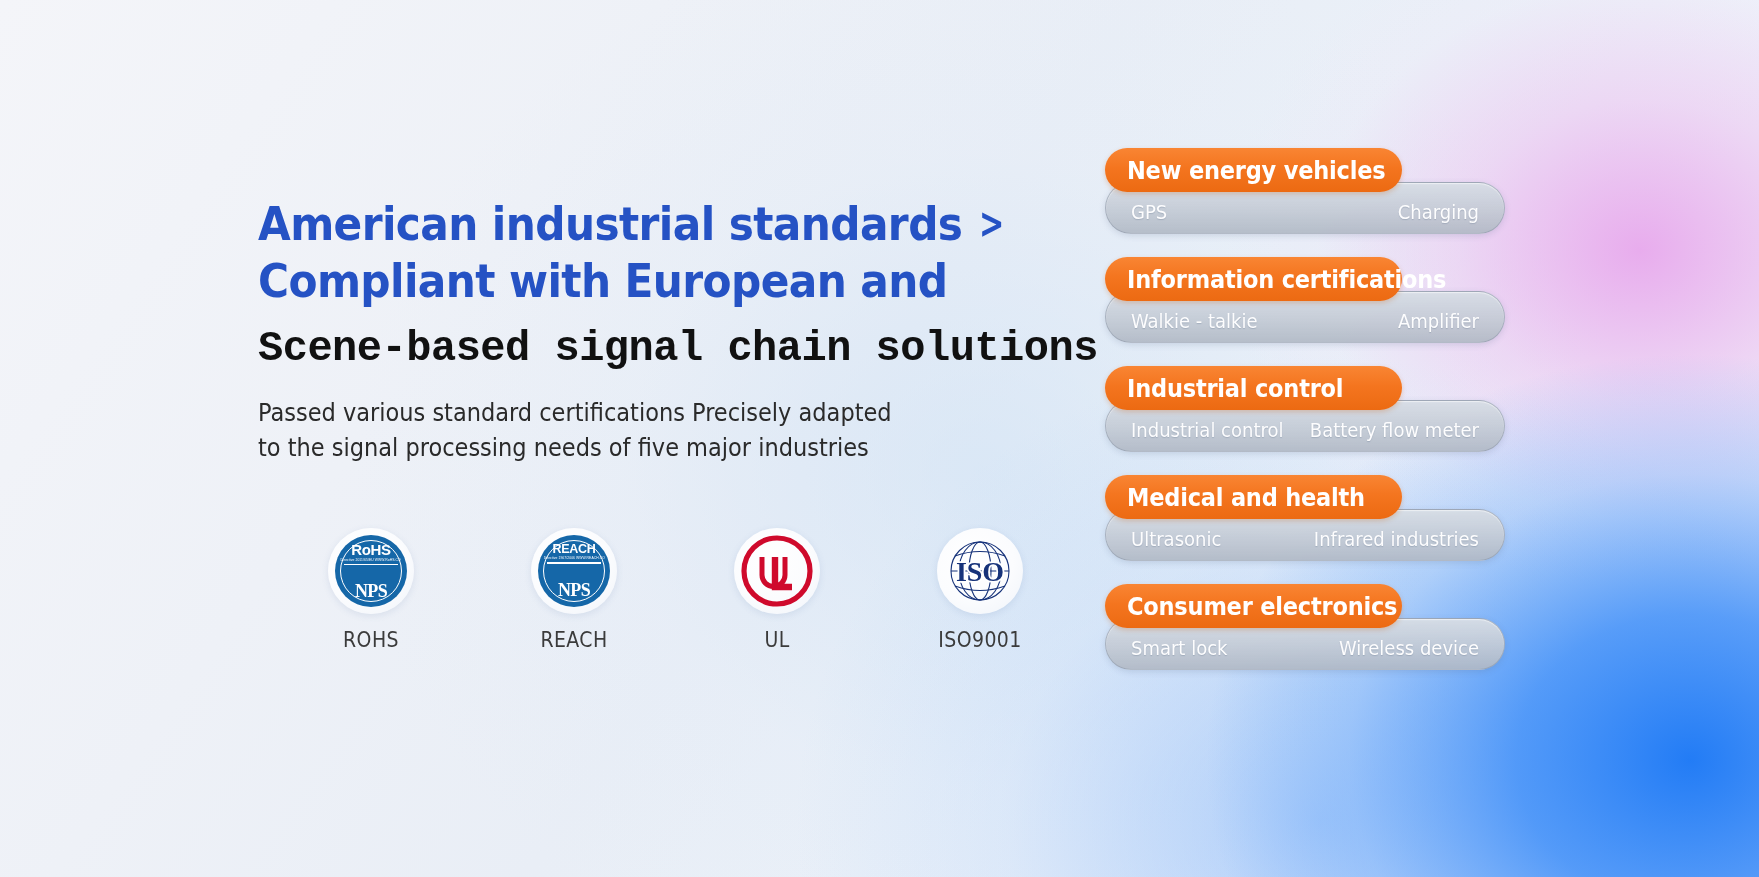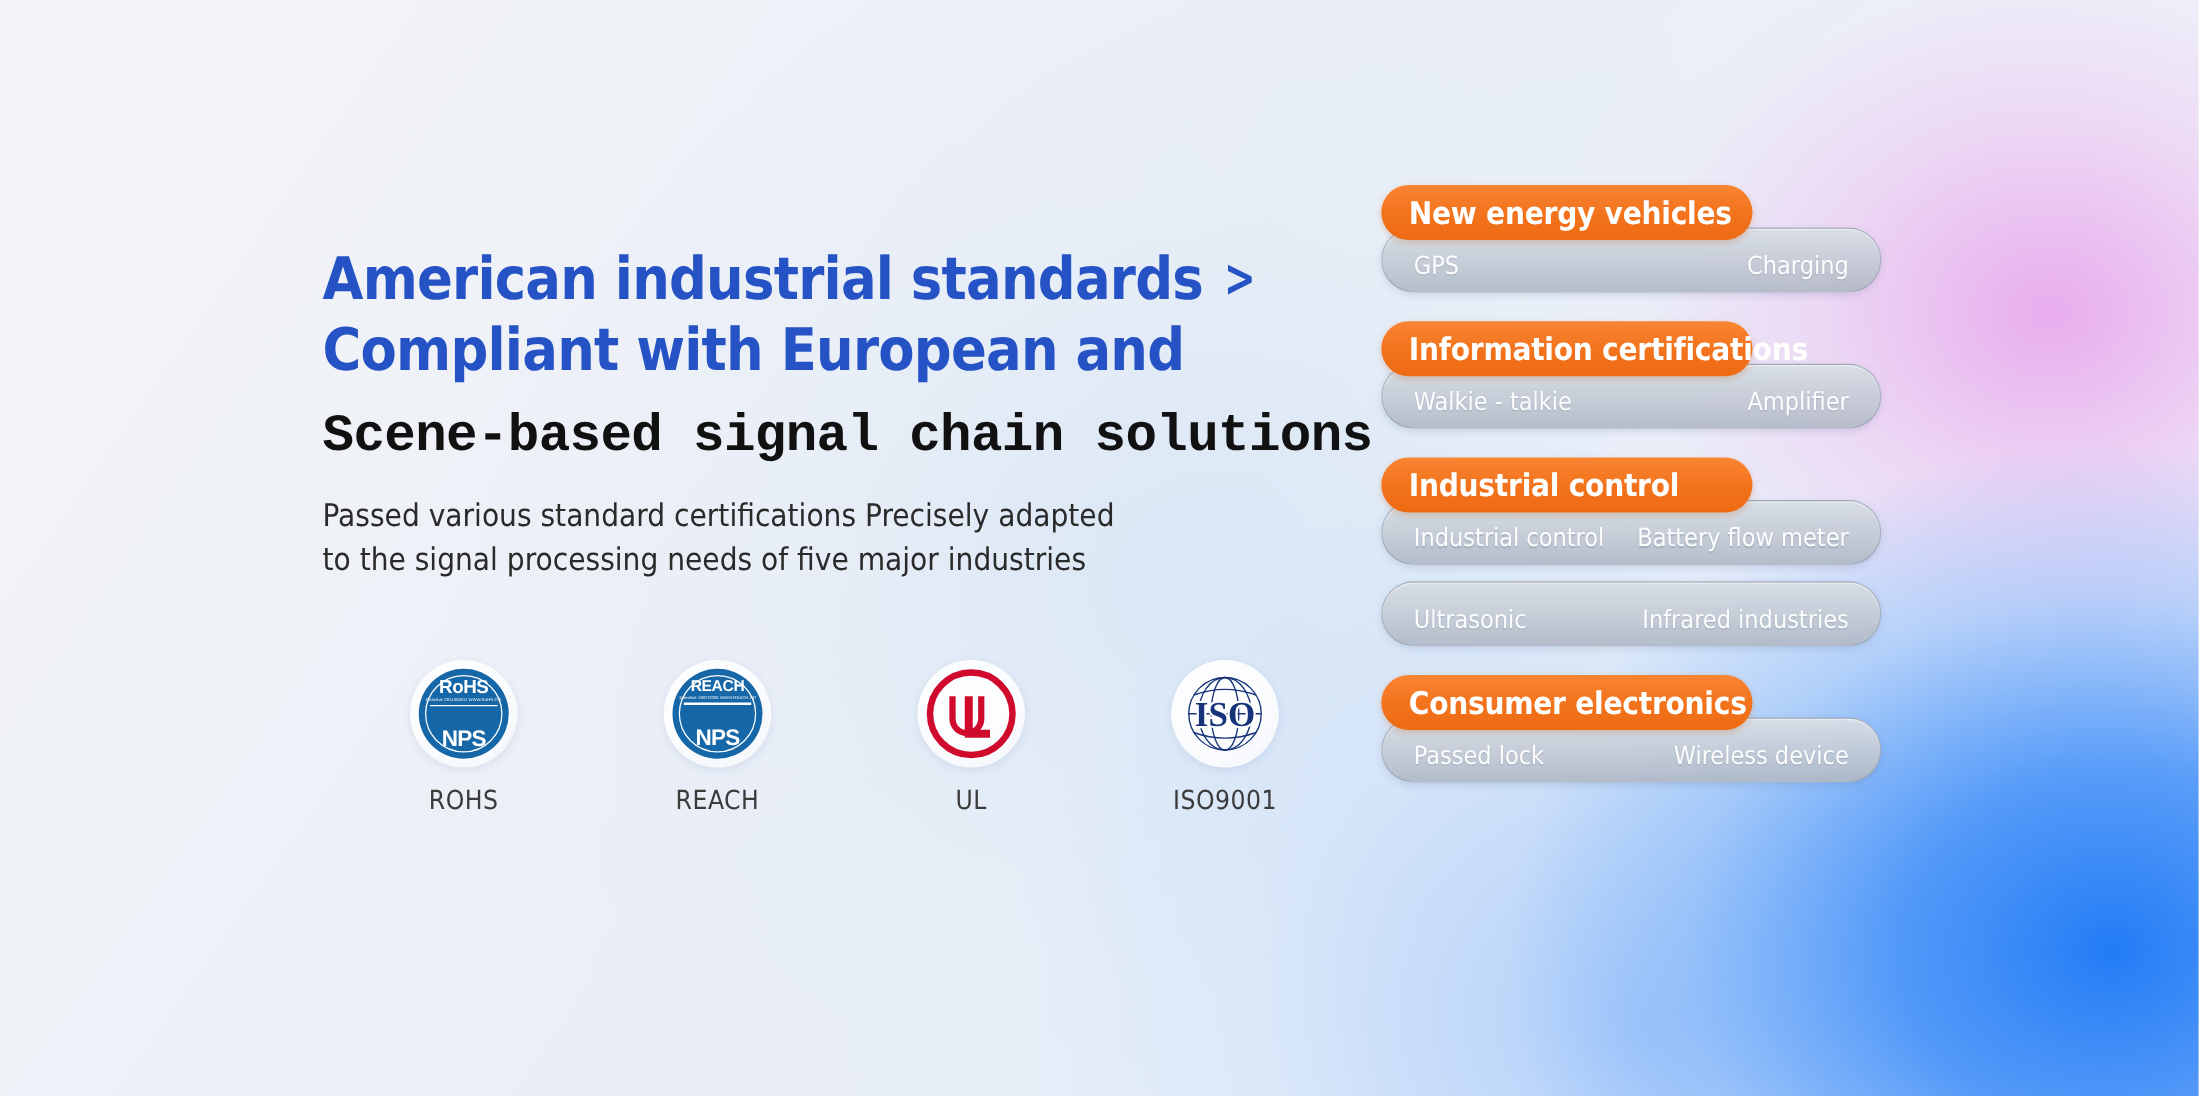--- a/index.html
+++ b/index.html
@@ -141,21 +141,21 @@
     color: #ffffff;
     letter-spacing: 0.1px;
     margin: 1.5px 0 0.5px;
     white-space: nowrap;
     transform: scale(0.98);
   }
   .seal-rule {
     width: 54px; height: 1.2px; background: #ffffff; margin: 1px 0 1px;
   }
   .seal-bot {
-    font-family: Liberation Sans, sans-serif;
+    font-family: Liberation Serif, serif;
     font-weight: bold;
     font-size: 18px;
     color: #ffffff;
     letter-spacing: -0.6px;
     margin-top: 16px;
   }
 
   
   #pill-panel {
     position: absolute;
@@ -320,31 +320,34 @@
       <div class="pill-main">
         <span class="pill-main-text">Industrial control</span>
       </div>
       <div class="pill-sub">
         <span class="pill-sub-text a">Industrial control</span>
         <span class="pill-sub-text b">Battery flow meter</span>
       </div>
     </div>
 
     <div class="pill-group">
+      <div class="pill-main">
+        <span class="pill-main-text">Medical and health</span>
+      </div>
       <div class="pill-sub">
         <span class="pill-sub-text a">Ultrasonic</span>
         <span class="pill-sub-text b">Infrared industries</span>
       </div>
     </div>
 
     <div class="pill-group">
       <div class="pill-main">
         <span class="pill-main-text">Consumer electronics</span>
       </div>
       <div class="pill-sub">
-        <span class="pill-sub-text a">Passed lock</span>
+        <span class="pill-sub-text a">Smart lock</span>
         <span class="pill-sub-text b">Wireless device</span>
       </div>
     </div>
 
   </div>
 
 </div>
 
 </body></html>

